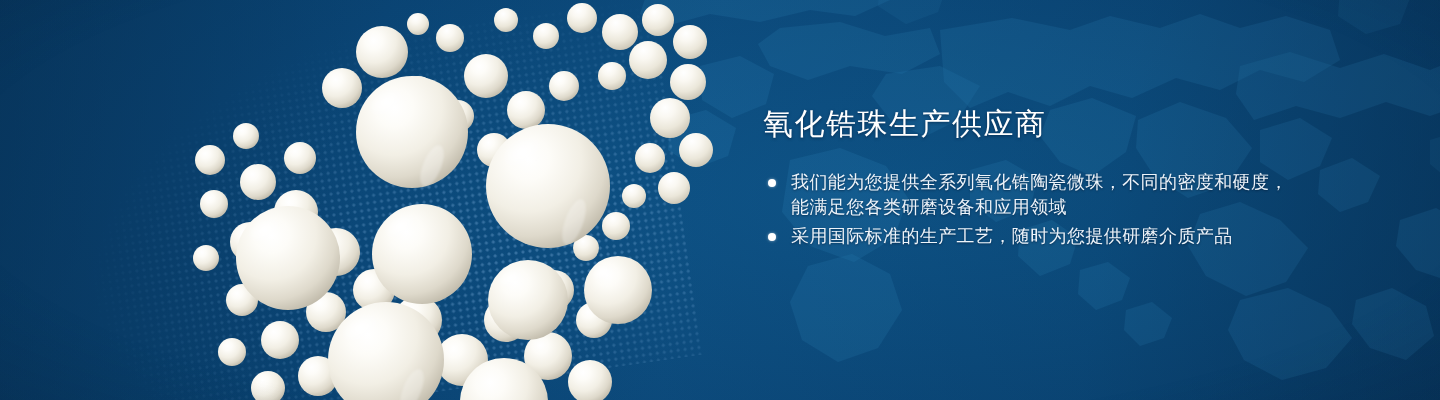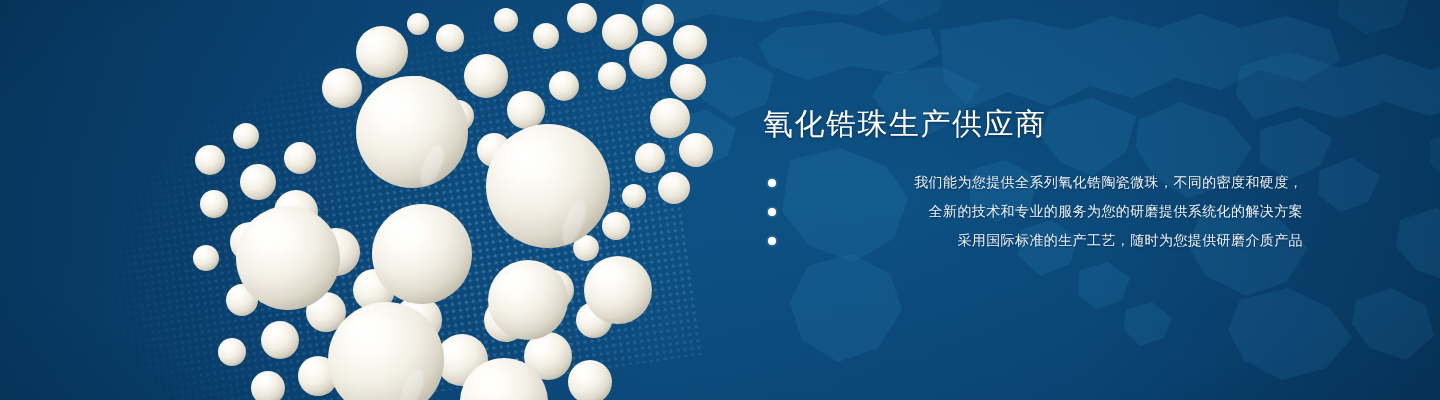--- a/index.html
+++ b/index.html
@@ -101,26 +101,25 @@
   }
   .bullets {
     list-style: none;
     margin: 0;
     padding: 0;
   }
   .bullet {
     position: relative;
     padding-left: 28px;
     color: #eef4fa;
-    font-size: 14px;
+    font-size: 18px;
     line-height: 25px;
     letter-spacing: 0.4px;
     margin-bottom: 4px;
     text-shadow: 0 1px 2px rgba(0,18,40,0.5);
-    text-align: right;
   }
   .bullet:last-child { margin-bottom: 16px; }
   .bullet-dot {
     position: absolute;
     left: 5px;
     top: 9px;
     width: 8px;
     height: 8px;
     border-radius: 50%;
     background: #ffffff;
@@ -290,24 +289,21 @@
 
   <div class="bg-vignette"></div>
 
   <div class="copy">
     <h1 class="headline">氧化锆珠生产供应商</h1>
 
     <ul class="bullets">
       <li class="bullet">
         <span class="bullet-dot"></span>
         <span class="bullet-line">我们能为您提供全系列氧化锆陶瓷微珠，不同的密度和硬度，</span>
-      </li>
-      <li class="bullet">
-        <span class="bullet-dot"></span>
-        <span class="bullet-line">全新的技术和专业的服务为您的研磨提供系统化的解决方案</span>
+        <span class="bullet-line">能满足您各类研磨设备和应用领域</span>
       </li>
       <li class="bullet">
         <span class="bullet-dot"></span>
         <span class="bullet-line">采用国际标准的生产工艺，随时为您提供研磨介质产品</span>
       </li>
     </ul>
   </div>
 
 </div>
 

